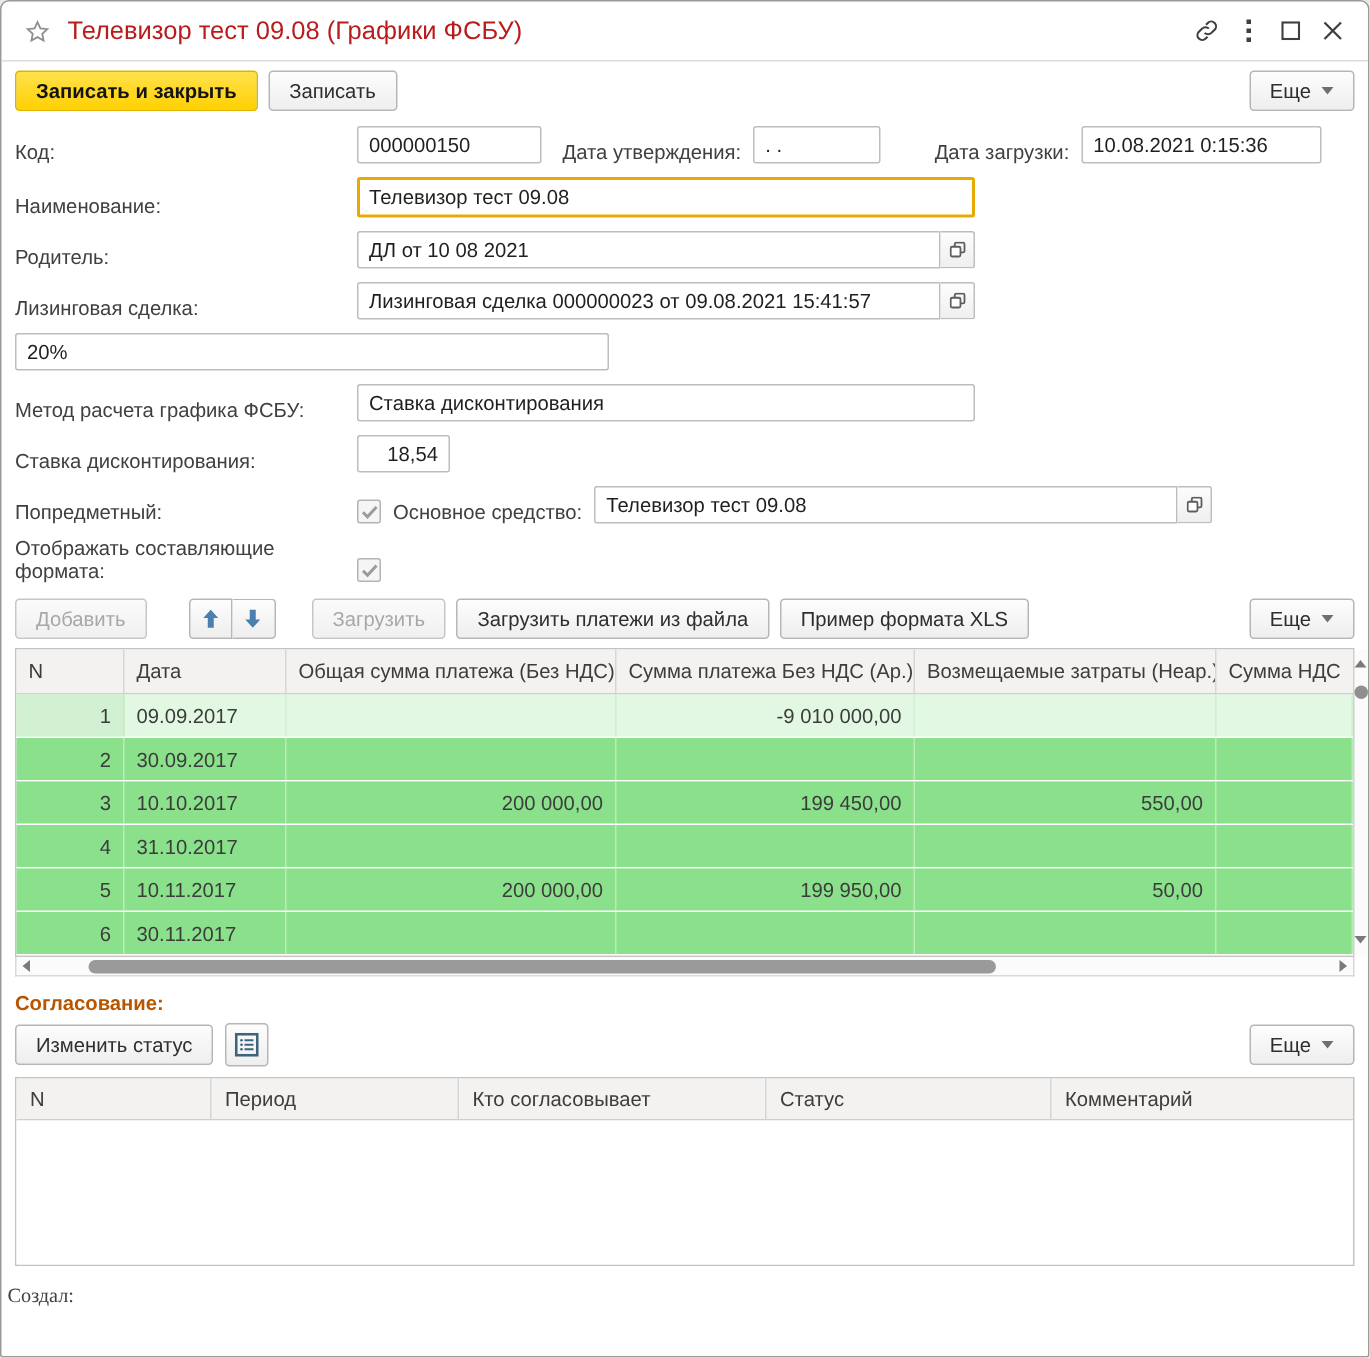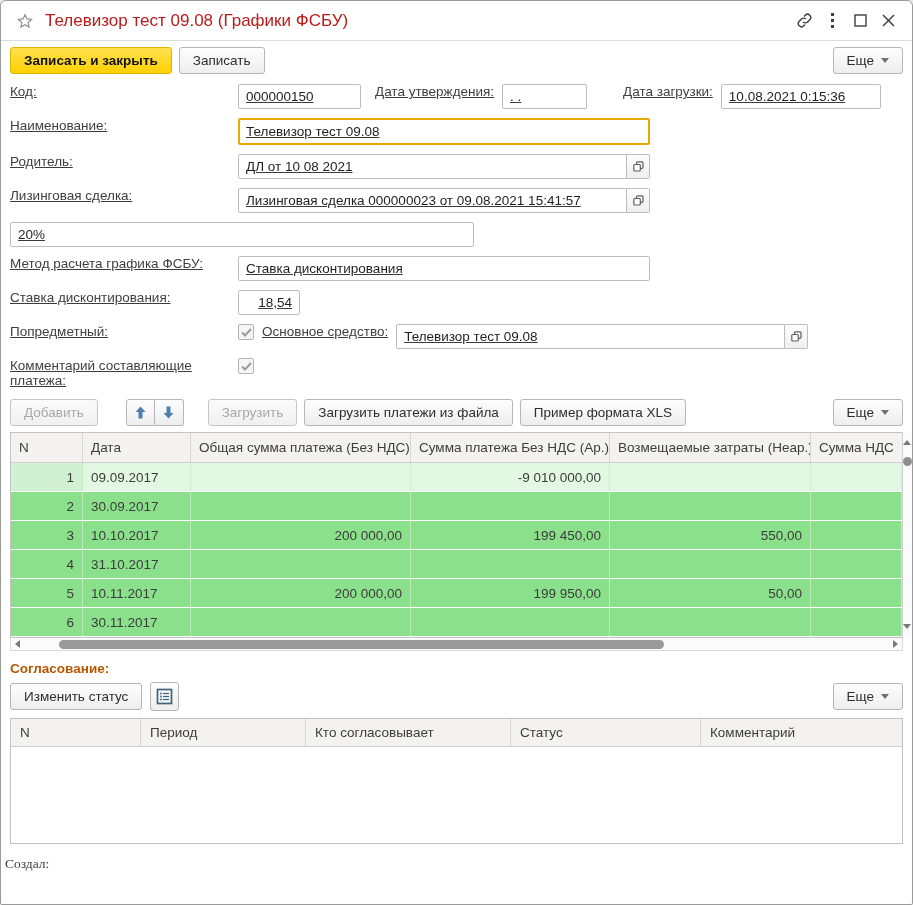--- a/index.html
+++ b/index.html
@@ -18,21 +18,21 @@
   .cmdbar { display:flex; align-items:center; padding:6px 9px 7px 9px; }
   .btn { display:inline-flex; align-items:center; justify-content:center; height:27px; padding:0 13px; background:linear-gradient(#fdfdfd,#eeeeee); border:1px solid #b6b6b6; border-radius:3px; font-size:13.5px; color:#2e2e2e; cursor:pointer; white-space:nowrap; }
   .btn.primary { background:linear-gradient(#ffe14d,#ffd103); border:1px solid #ddb500; font-weight:bold; color:#141414; }
   .btn.disabled { color:#a8a8a8; cursor:default; background:linear-gradient(#fbfbfb,#f0f0f0); border-color:#c6c6c6; }
   .btn + .btn { margin-left:7px; }
   .caret { width:0; height:0; border-left:4px solid transparent; border-right:4px solid transparent; border-top:5px solid #6f6f6f; margin-left:7px; display:inline-block; }
   .spacer { flex:1; }
 
   
   .form { padding:3px 9px 0 9px; }
-  .frow { display:flex; align-items:flex-start; margin-bottom:9px;text-decoration:underline; }
+  .frow { display:flex; align-items:flex-end; margin-bottom:9px; }
   .flabel { width:228px; color:#404040; flex:none; }
   .inpt { height:25px; border:1px solid #bdbdbd; border-radius:2px; padding:0 7px; display:flex; align-items:center; background:#fff; color:#1f1f1f; white-space:nowrap; overflow:hidden; }
   .inpt.focused { border:2px solid #e8a903; padding:0 6px; height:27px; }
   .combo { display:flex; }
   .pickbtn { width:23px; height:25px; border:1px solid #bdbdbd; border-left:none; border-radius:0 2px 2px 0; background:linear-gradient(#fdfdfd,#efefef); display:flex; align-items:center; justify-content:center; cursor:pointer; }
   .chk { width:16px; height:16px; border:1px solid #b4b4b4; border-radius:2px; background:#f5f5f5; display:flex; align-items:center; justify-content:center; flex:none; }
   .inlabel { color:#404040; margin:0 8px 0 8px; }
 
   
   .tsection { padding:5px 9px 0 9px; }
@@ -165,21 +165,21 @@
         <div class="inpt" style="width:389px;border-radius:2px 0 0 2px">Лизинговая сделка 000000023 от 09.08.2021 15:41:57</div>
         <span class="pickbtn">
           <svg width="11" height="11" viewBox="0 0 11 11" fill="none" stroke="#5e5e5e" stroke-width="1.2">
               <rect x="3.5" y="0.8" width="6.5" height="6.5" rx="1"></rect>
               <rect x="0.8" y="3.5" width="6.5" height="6.5" rx="1" fill="#fff"></rect>
             </svg>
         </span>
       </div>
     </div>
     <div class="frow">
-      <div class="inpt" style="width:464px">20%</div>
+      <div class="inpt" style="width:396px">20%</div>
     </div>
     <div class="frow">
       <span class="flabel">Метод расчета графика ФСБУ:</span>
       <div class="inpt" style="width:412px">Ставка дисконтирования</div>
     </div>
     <div class="frow">
       <span class="flabel">Ставка дисконтирования:</span>
       <div class="inpt" style="width:62px;justify-content:flex-end">18,54</div>
     </div>
     <div class="frow">
@@ -194,21 +194,21 @@
         <div class="inpt" style="width:389px;border-radius:2px 0 0 2px">Телевизор тест 09.08</div>
         <span class="pickbtn">
           <svg width="11" height="11" viewBox="0 0 11 11" fill="none" stroke="#5e5e5e" stroke-width="1.2">
               <rect x="3.5" y="0.8" width="6.5" height="6.5" rx="1"></rect>
               <rect x="0.8" y="3.5" width="6.5" height="6.5" rx="1" fill="#fff"></rect>
             </svg>
         </span>
       </div>
     </div>
     <div class="frow" style="margin-bottom:4px">
-      <span class="flabel">Комментарий составляющие платежа:</span>
+      <span class="flabel">Отображать составляющие формата:</span>
       <span class="chk">
         <svg width="11" height="9" viewBox="0 0 11 9">
             <polyline points="1,4.5 4,7.5 10,1" fill="none" stroke="#9b9b9b" stroke-width="2"></polyline>
           </svg>
       </span>
     </div>
   </div>
 
   <div class="tsection">
     <div class="ttoolbar">

